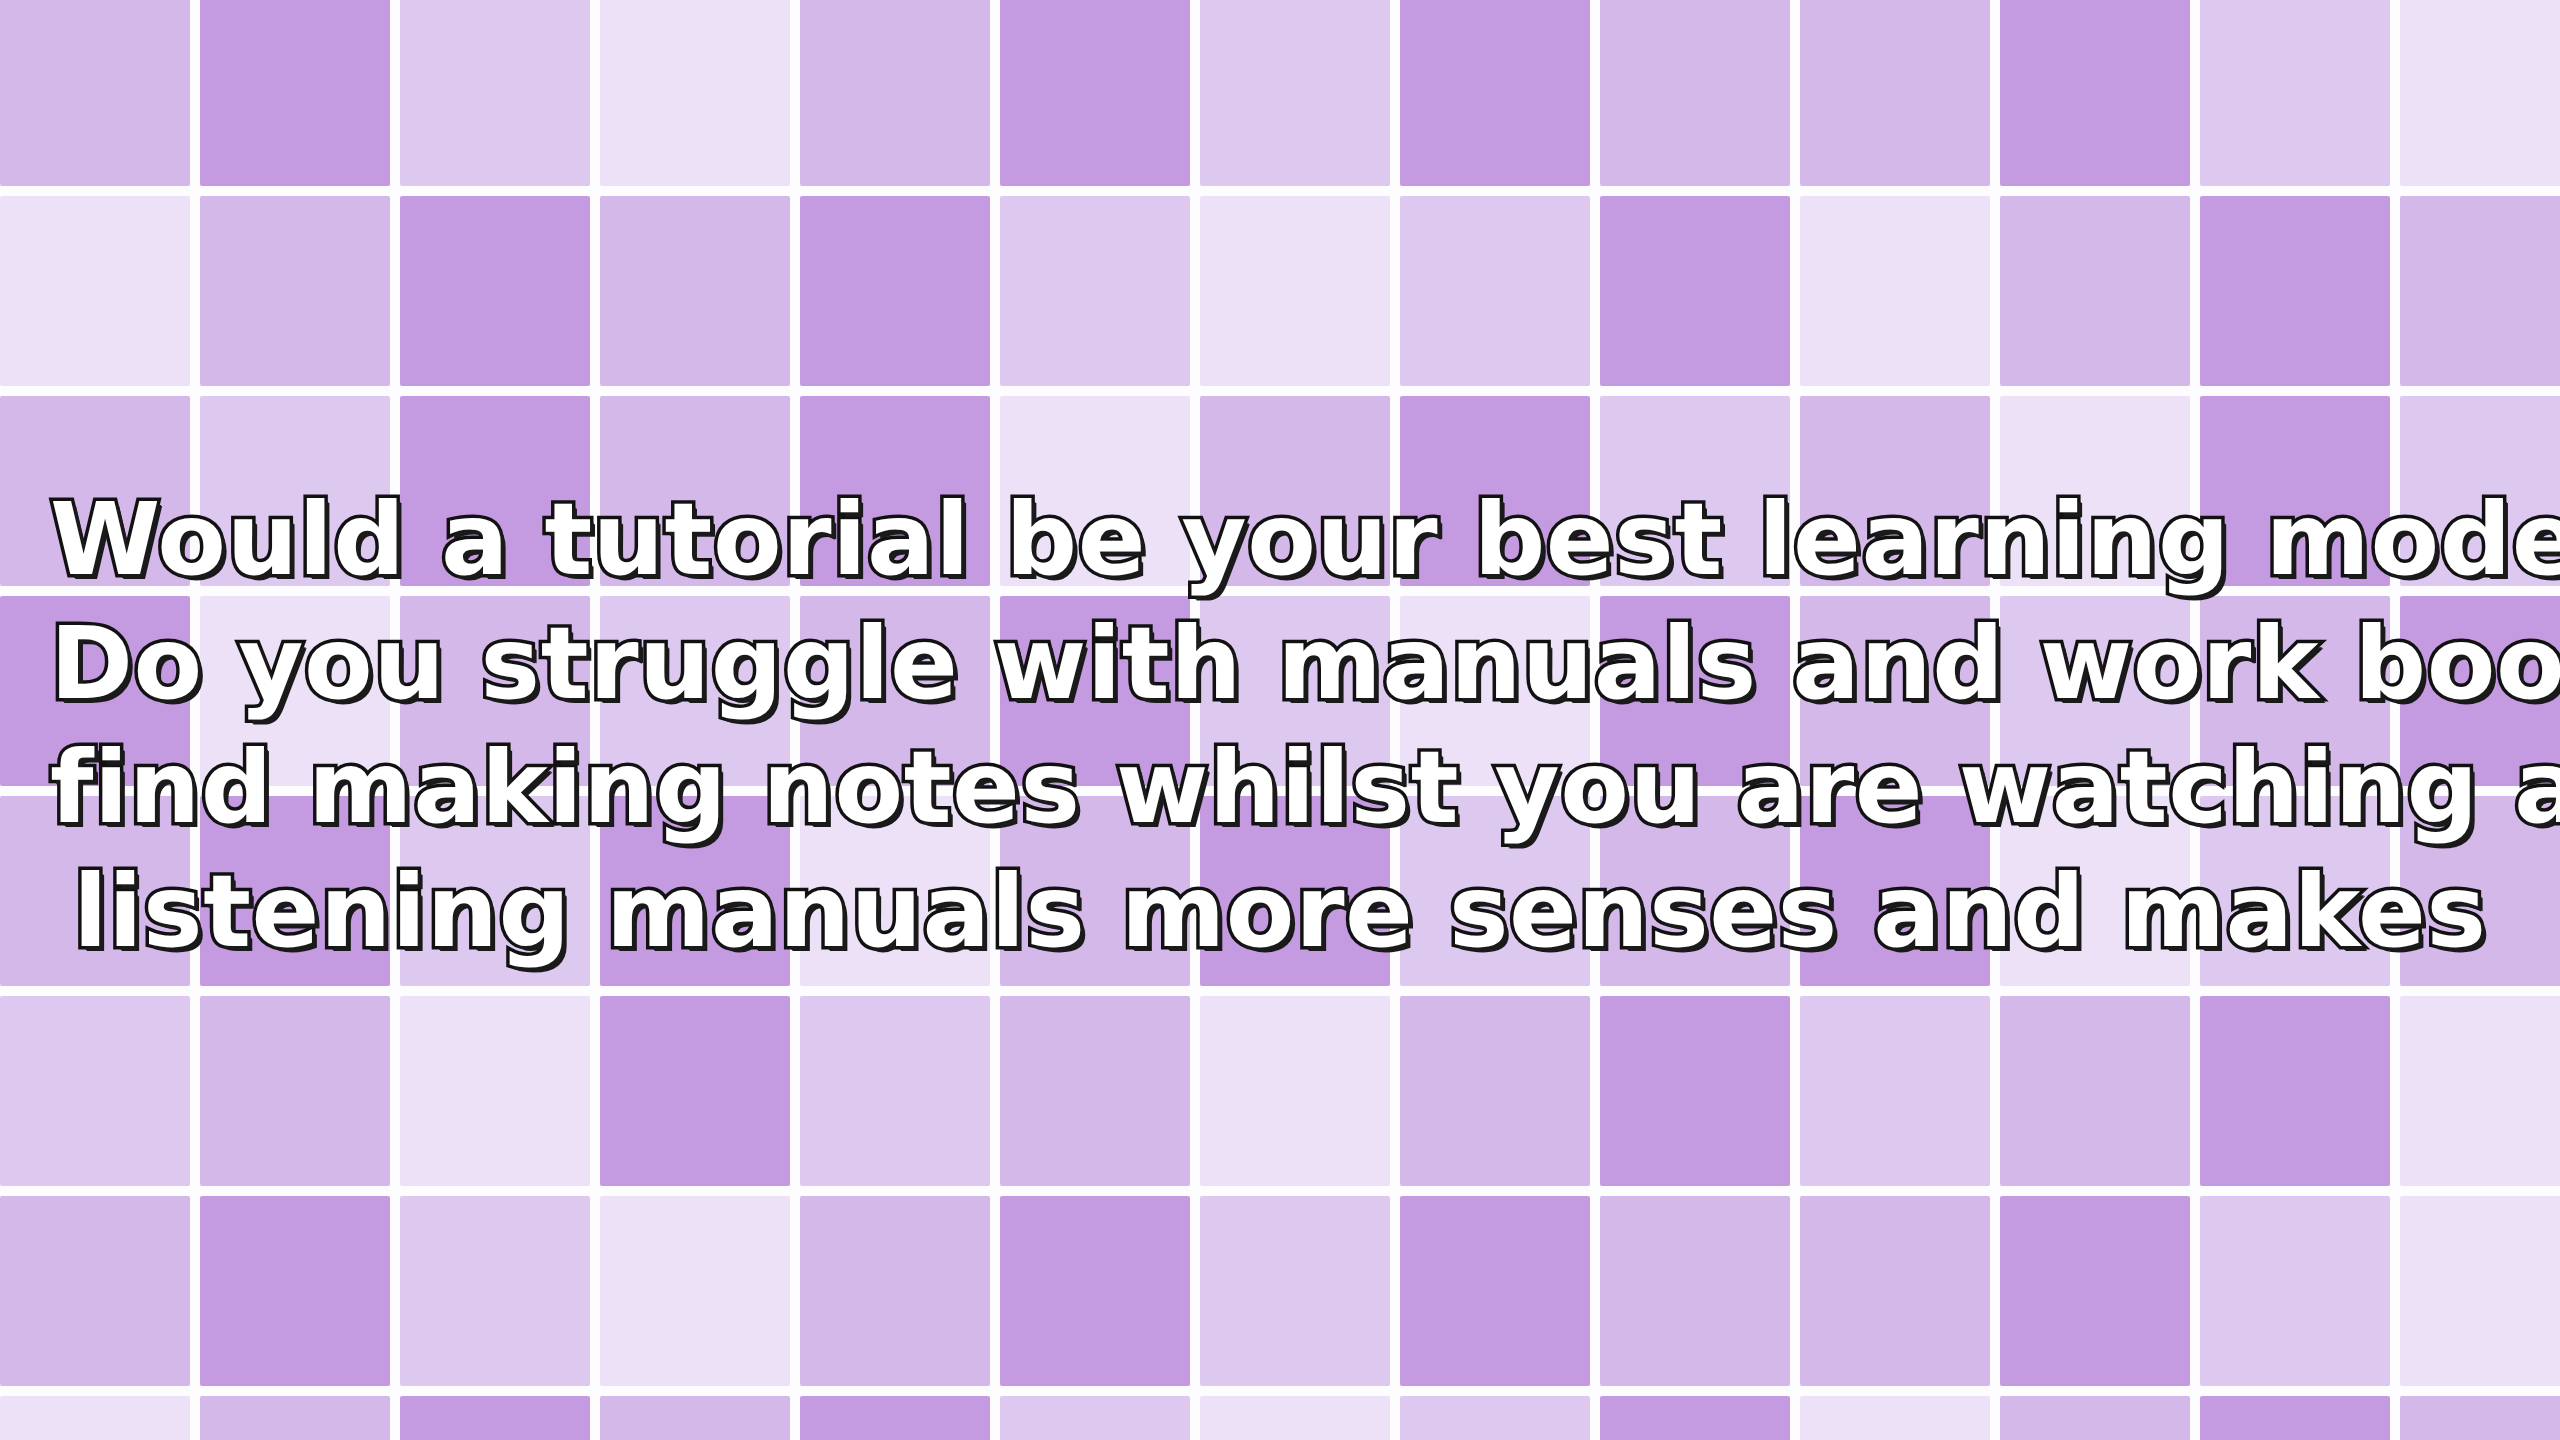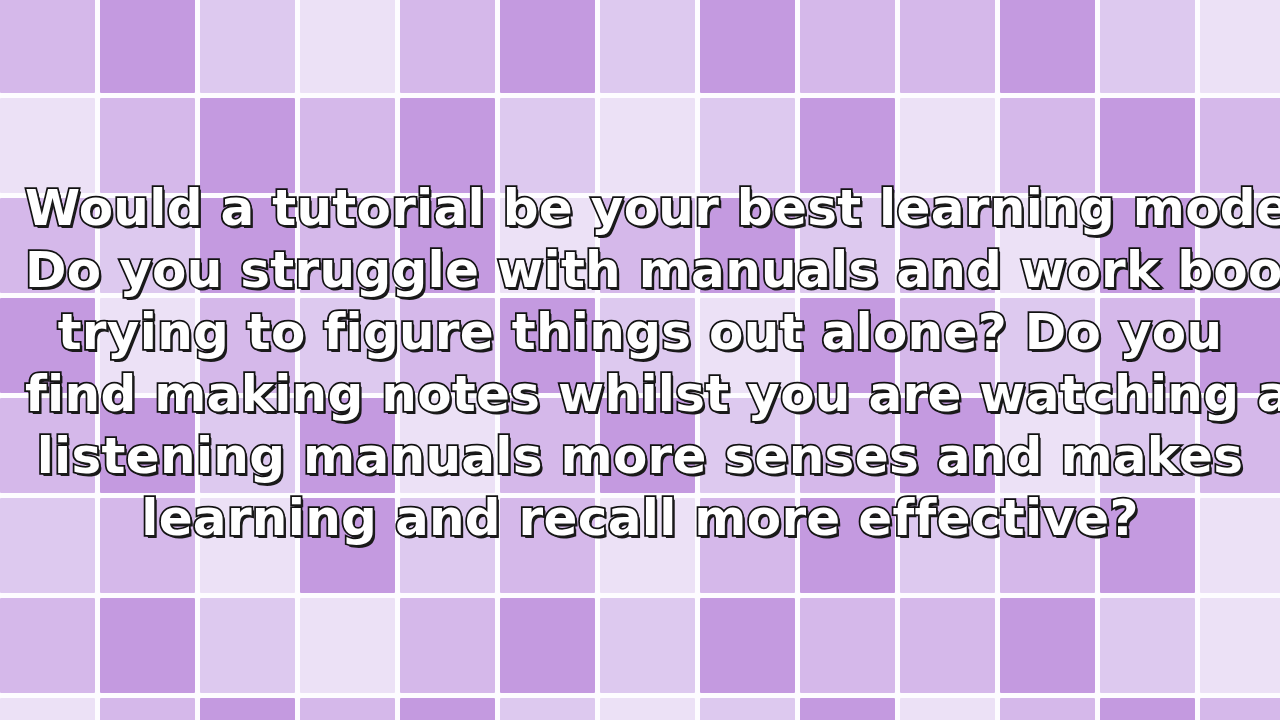--- a/index.html
+++ b/index.html
@@ -182,20 +182,18 @@
       <div class="tile" style="left: 900px; top: 698px; width: 95px; height: 95px; background: rgb(236, 225, 246);"></div>
       <div class="tile" style="left: 1000px; top: 698px; width: 95px; height: 95px; background: rgb(213, 184, 234);"></div>
       <div class="tile" style="left: 1100px; top: 698px; width: 95px; height: 95px; background: rgb(196, 154, 224);"></div>
       <div class="tile" style="left: 1200px; top: 698px; width: 95px; height: 95px; background: rgb(213, 184, 234);"></div>
     </div>
 
   <div id="quote-block">
     <div id="quote-lines">
       <span class="quote-line">Would a tutorial be your best learning mode?</span>
       <span class="quote-line">Do you struggle with manuals and work books,</span>
-      <span class="quote-line">trying to figure things out alone? Do you</span>
       <span class="quote-line">find making notes whilst you are watching and</span>
       <span class="quote-line">listening manuals more senses and makes</span>
-      <span class="quote-line">learning and recall more effective?</span>
     </div>
   </div>
 
 </div>
 
 </body></html>

